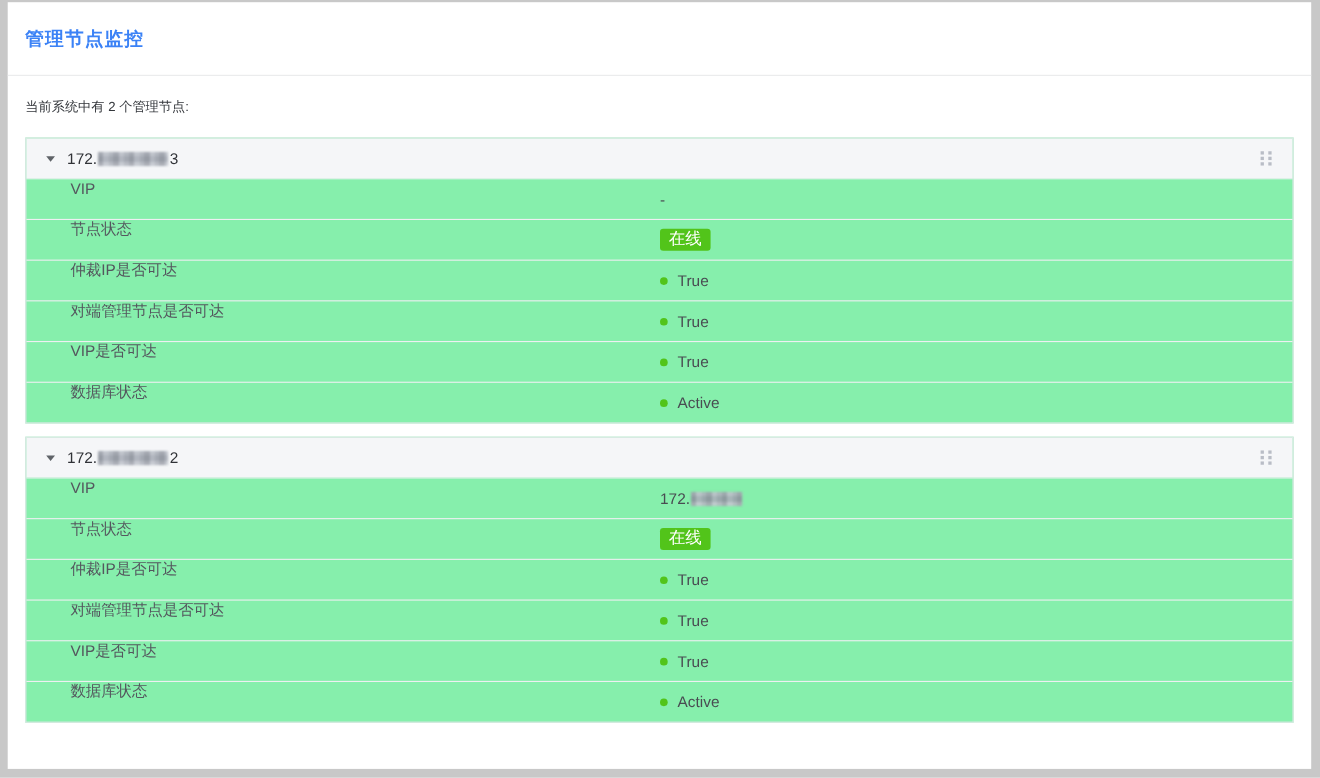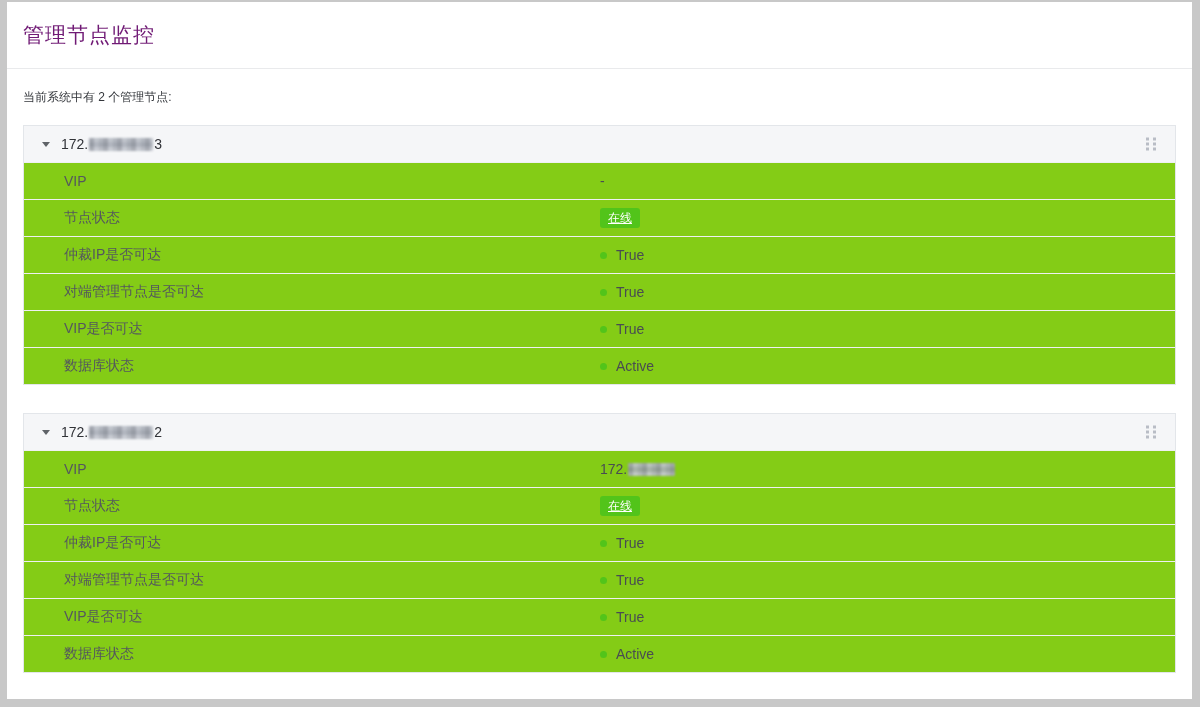--- a/index.html
+++ b/index.html
@@ -13,32 +13,32 @@
     position:absolute; left:7px; top:2px; right:8px; bottom:8px;
     background:#ffffff;
   }
   .app-header {
     height:67px;
     display:flex; align-items:center;
     padding:0 16px;
     border-bottom:1px solid #e9eaec;
   }
   .page-title {
-    font-size:21px; font-weight:400; color:#701a75;
+    font-size:17px; font-weight:700; color:#3b82f6;
     letter-spacing:1px;
   }
   .content { padding:16px; }
   .intro {
     font-size:12px; color:#33363b;
     margin:4px 0 19px 0;
   }
   .panel {
     border:1px solid #e3e6ea;
-    margin-bottom:28px;
-    background:#84cc16;
+    margin-bottom:12px;
+    background:#86efac;
   }
   .panel-header {
     height:36px;
     background:#f5f6f8;
     display:flex; align-items:center;
     padding:0 16px 0 18px;
     position:relative;
     cursor:pointer;
   }
   .caret {
@@ -72,41 +72,40 @@
     display:grid;
     grid-template-columns:3px 3px;
     grid-auto-rows:3px;
     column-gap:4px; row-gap:2px;
     cursor:grab;
   }
   .drag-handle i { background:#b9bdc6; display:block; }
   .row {
     height:37px;
     position:relative;
-    display:flex; align-items:center;
+    display:flex; align-items:flex-start;
     border-top:1px solid #eef0f2;
   }
   .row:first-of-type { border-top:1px solid #e9ebee; }
   .row-label {
     margin-left:40px;
     font-size:14px; color:#54575e;
   }
   .row-value {
     position:absolute; left:576px; top:0; bottom:0;
     display:flex; align-items:center;
     font-size:14px; color:#494c52;
   }
   .badge {
     background:var(--badge-green,#52c41a);
     color:#ffffff;
-    font-size:12px;
+    font-size:15px;
     line-height:20px;
     padding:0 8px;
     border-radius:3px;
-    text-decoration:underline;
   }
   .dot {
     width:7px; height:7px; border-radius:50%;
     background:var(--dot-green,#52c41a);
     margin-right:9px;
     flex:none;
   }
 </style>
 </head>
 <body>

